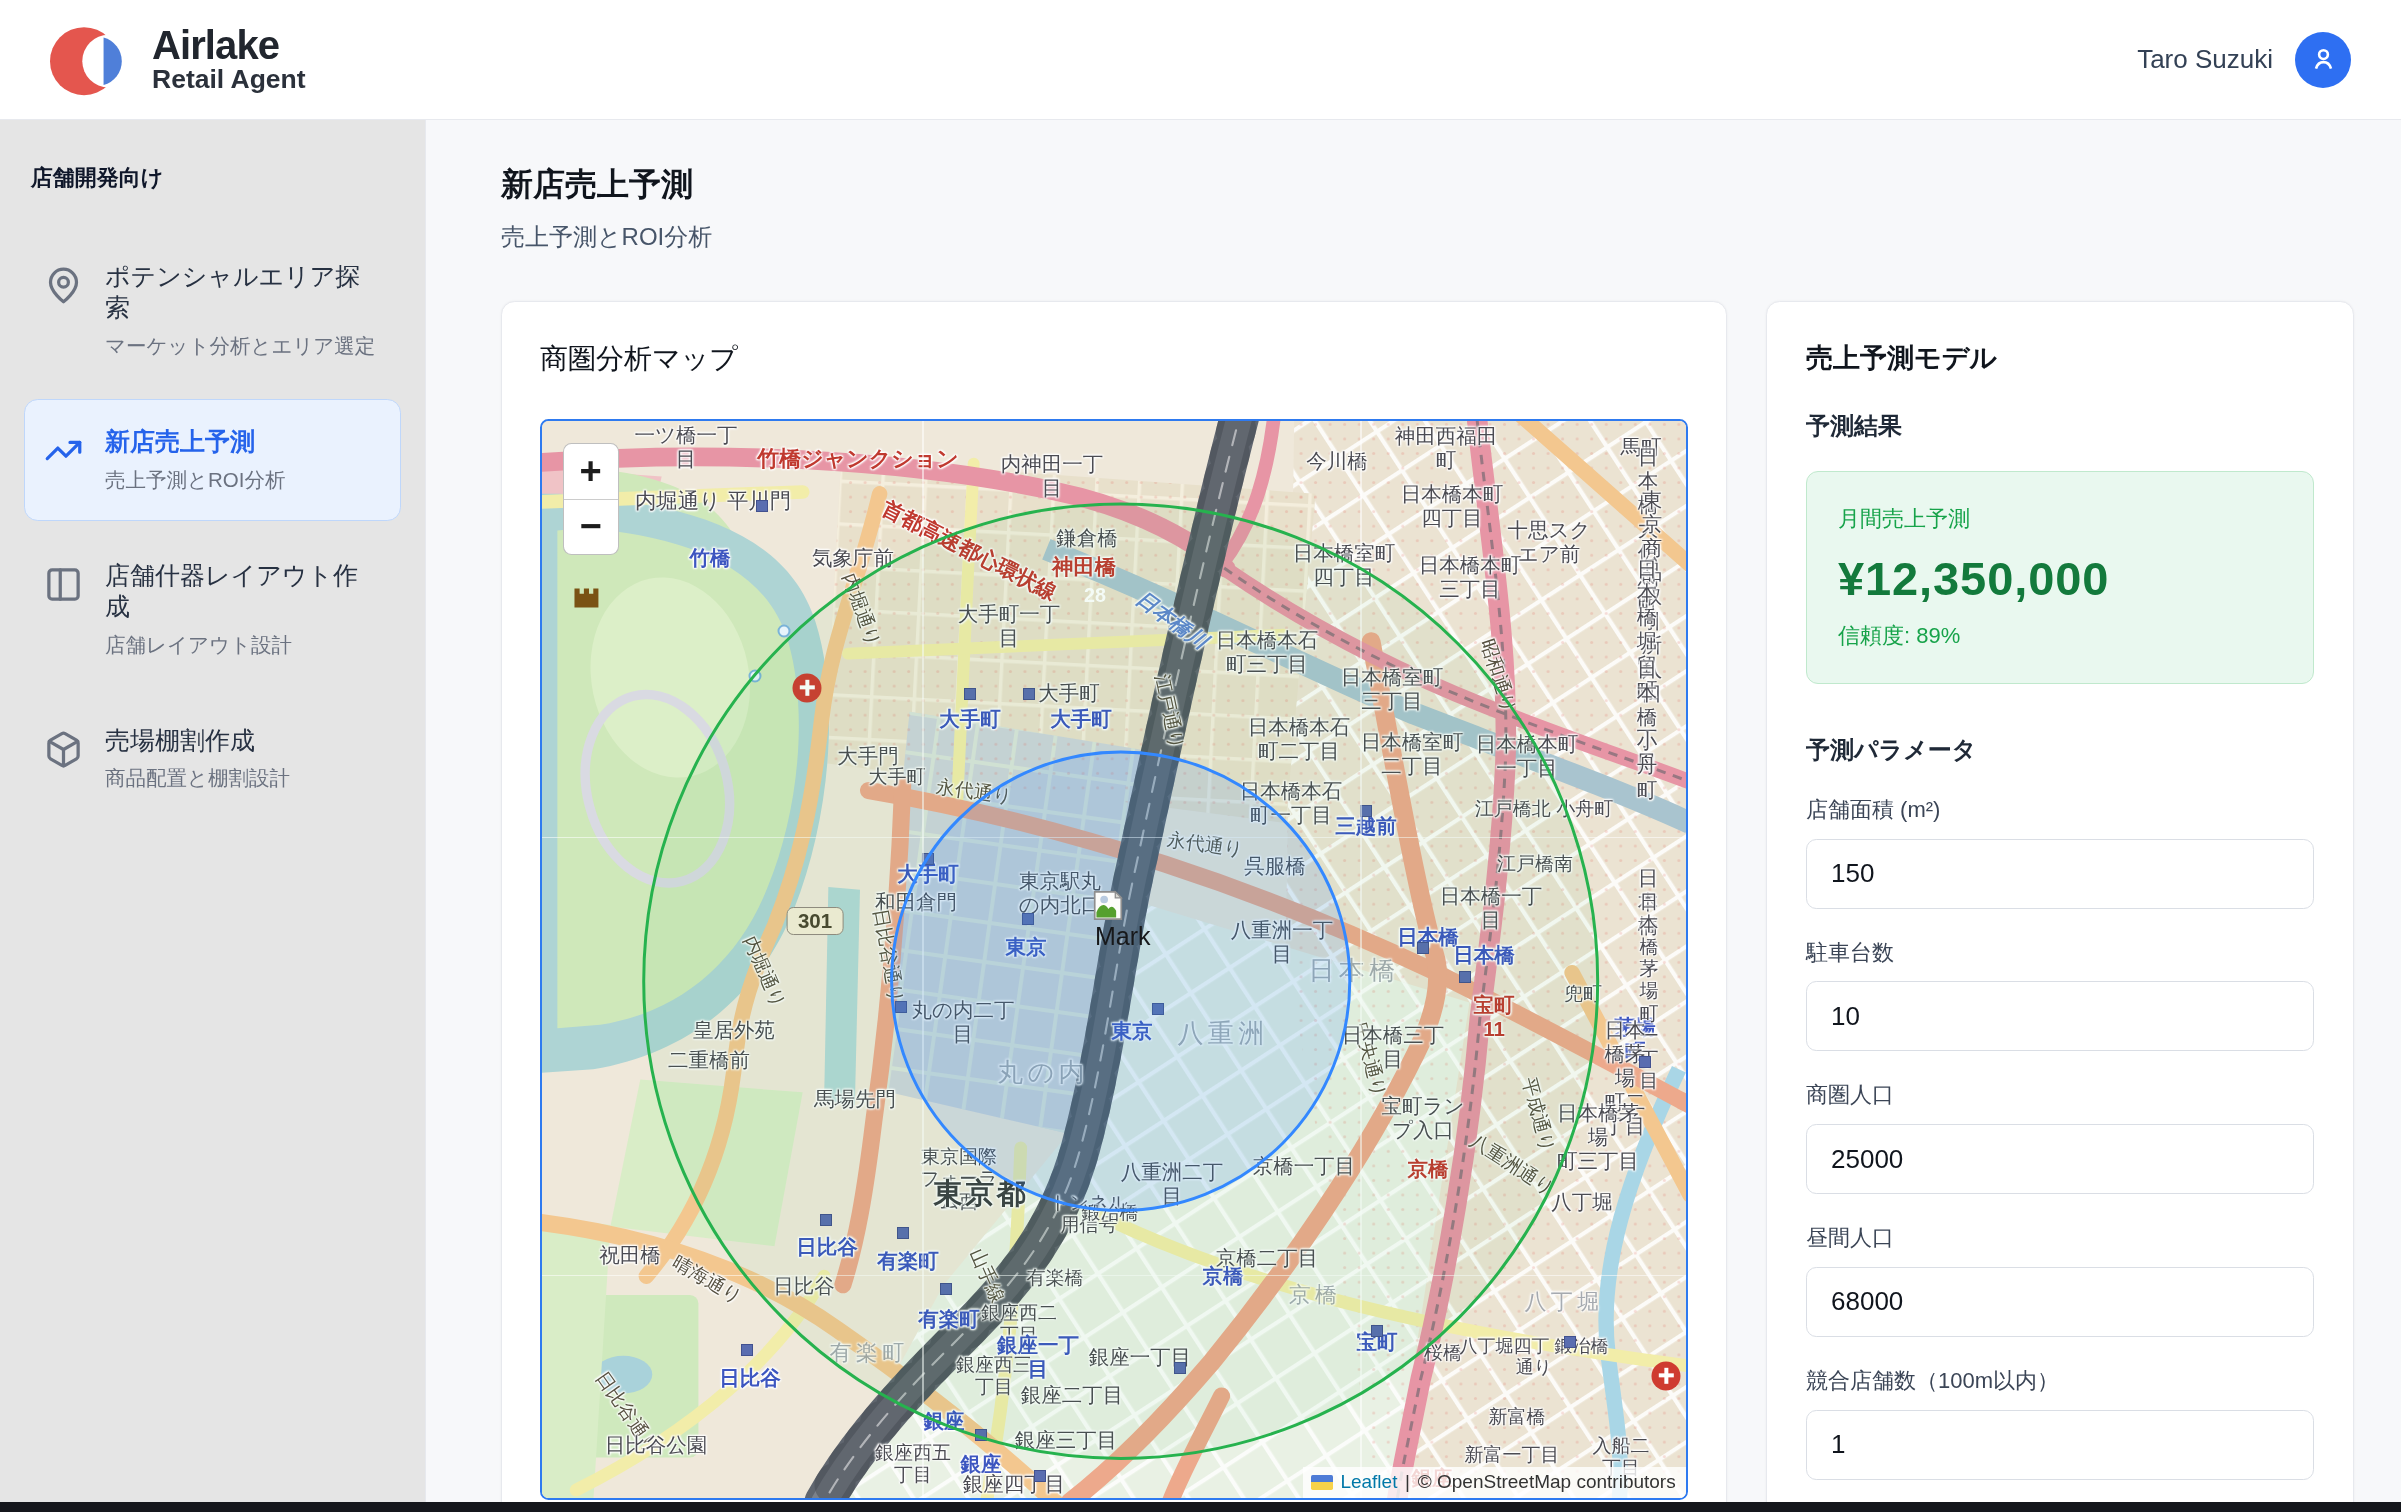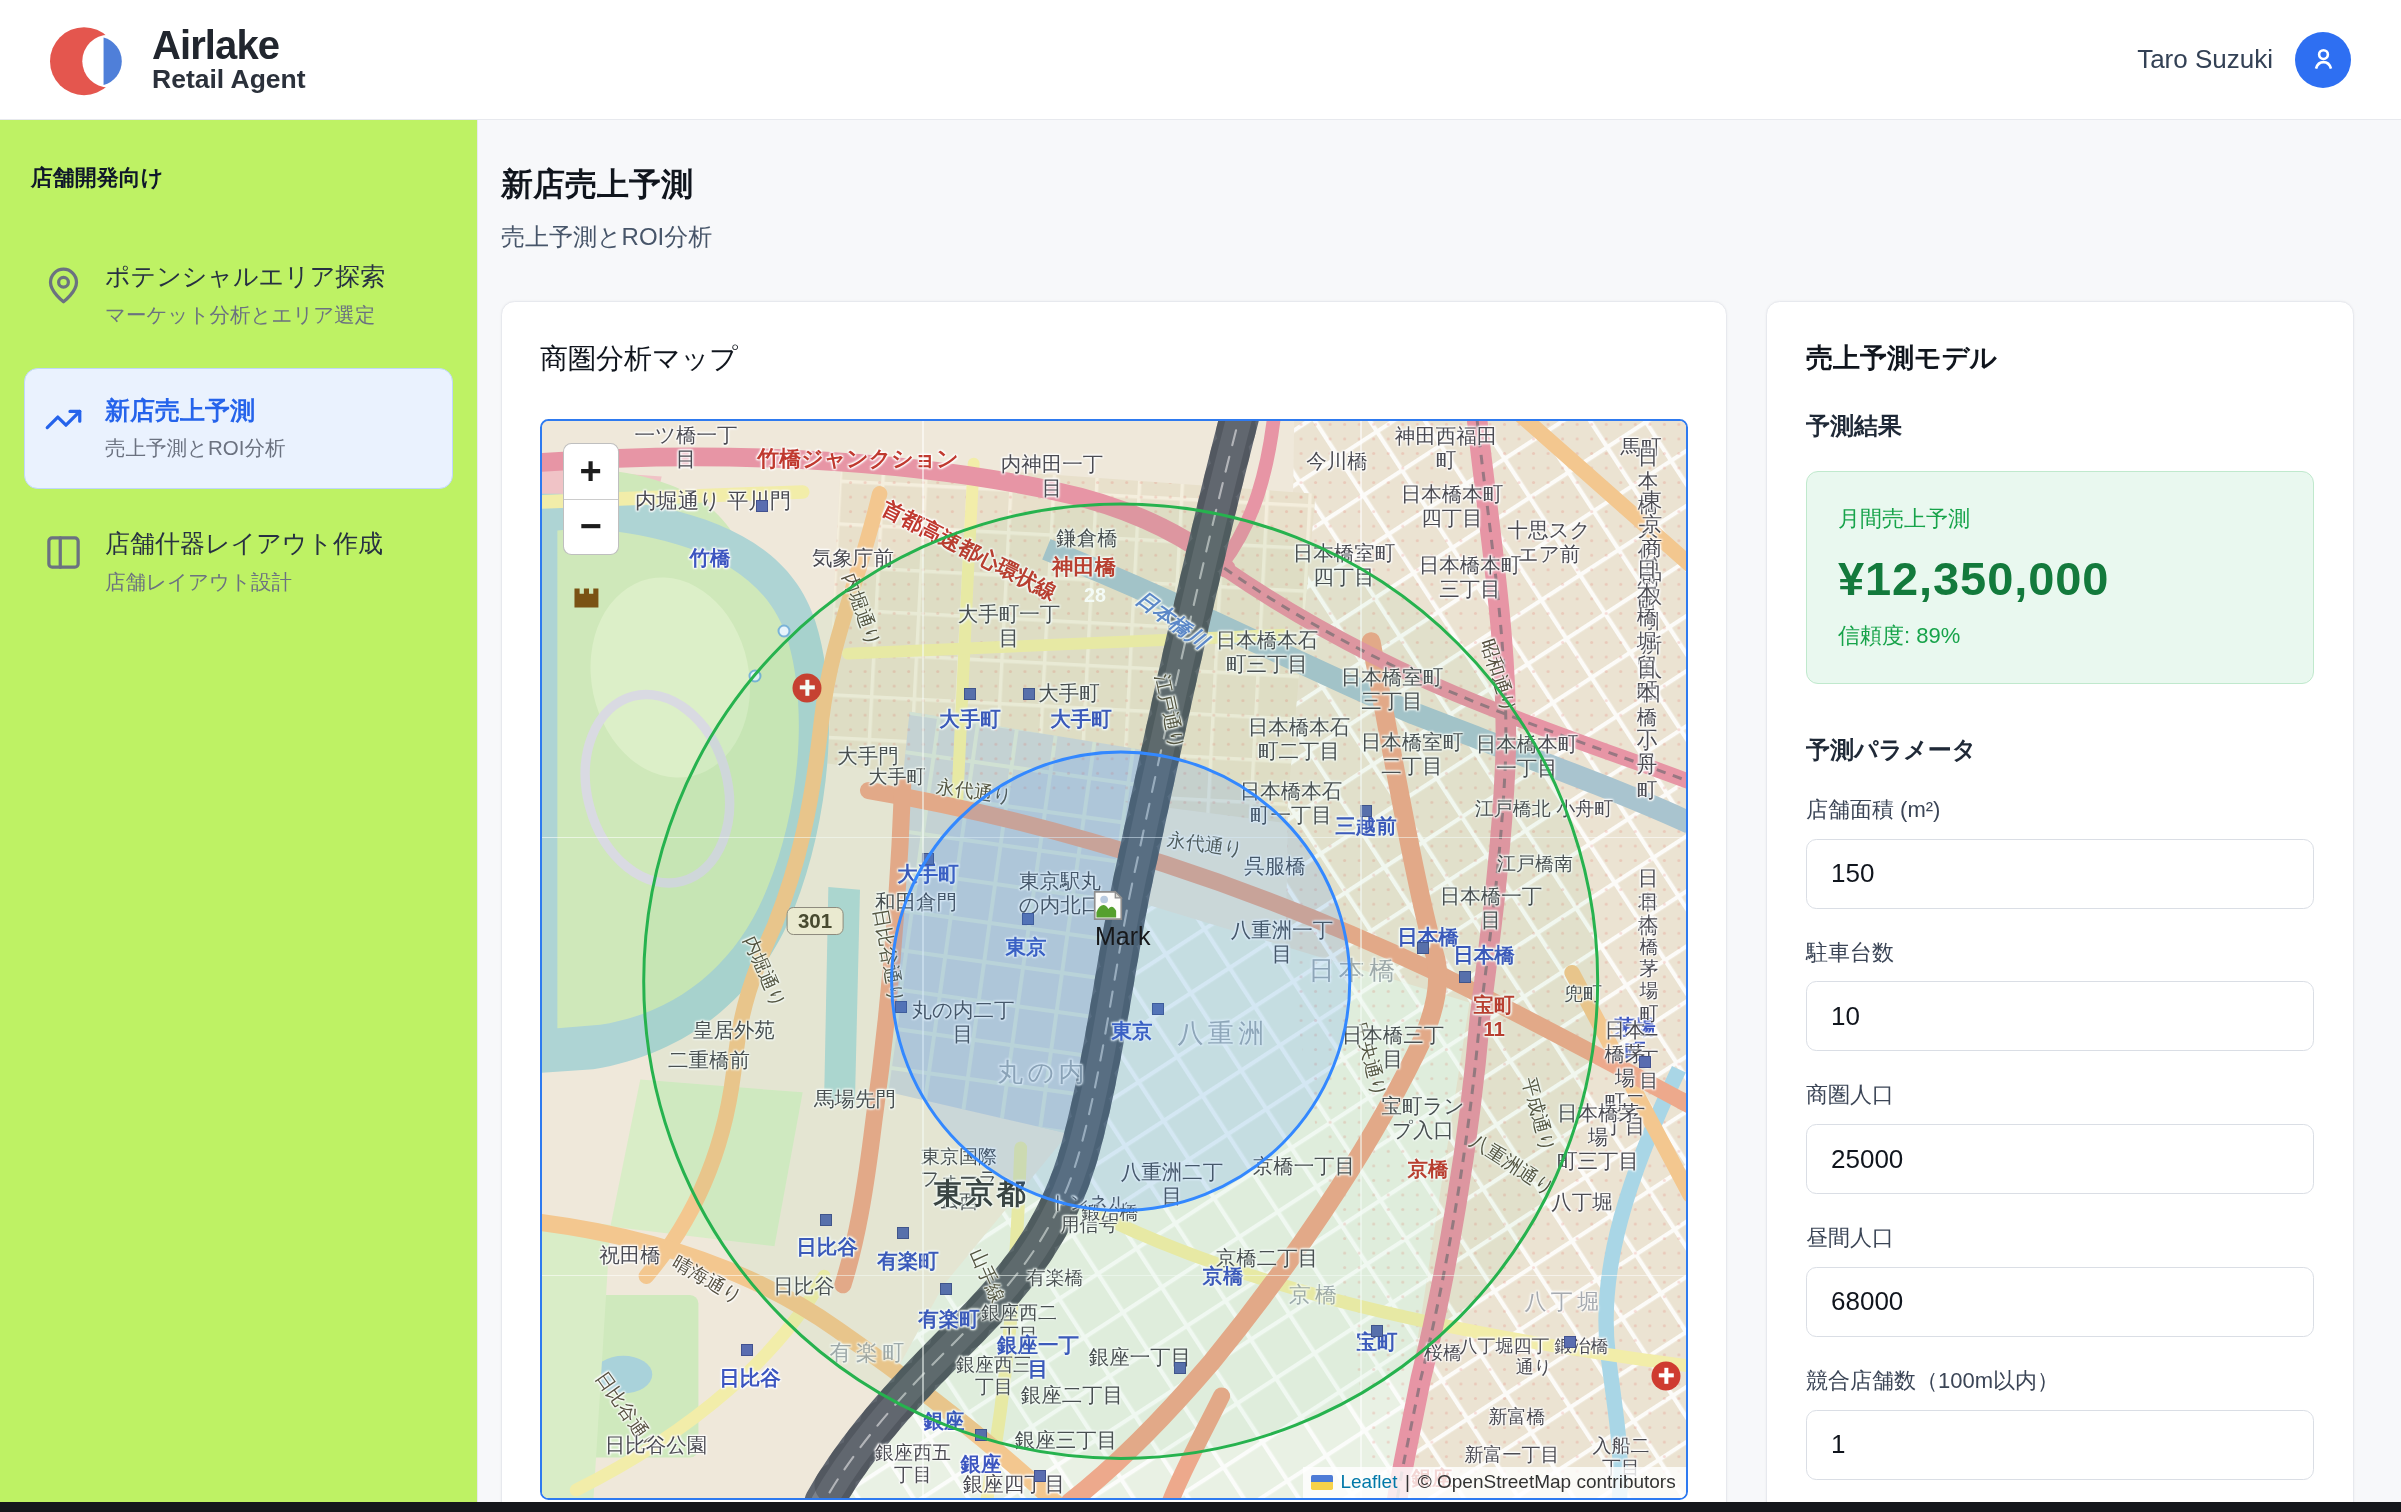--- a/index.html
+++ b/index.html
@@ -16,21 +16,21 @@
   .logo-wrap { display:flex; align-items:center; gap:17px; }
   .logo-mark { width:85px; height:85px; }
   .logo-text .t1 { font-size:40px; font-weight:700; color:#21262e; line-height:1.02; letter-spacing:-0.9px; }
   .logo-text .t2 { font-size:26.5px; font-weight:700; color:#2b313b; line-height:1.1; }
   .user-wrap { margin-left:auto; display:flex; align-items:center; gap:22px; }
   .user-name { font-size:26px; color:#334155; }
   .avatar { width:56px; height:56px; border-radius:50%; background:#2e6ff2; display:flex;
     align-items:center; justify-content:center; }
   .avatar svg { width:31px; height:31px; stroke:#fff; fill:none; stroke-width:2; }
   
-  .sidebar { position:absolute; top:120px; left:0; width:478px; bottom:0; background:#bef264;
+  .sidebar { position:absolute; top:120px; left:0; width:426px; bottom:0; background:#e5e5e5;
     border-right:0.9px solid #e7e9ee; padding:36px 24px; z-index:20; }
   .side-section { font-size:22px; font-weight:700; color:#0f172a; margin:6.8px 0 41px 6.8px; }
   .side-item { display:flex; gap:22px; padding:26px 19px; border-radius:13.7px;
     border:1.7px solid transparent; margin-bottom:12px; cursor:pointer; align-items:flex-start; }
   .side-item.active { background:#eaf2fe; border-color:#bfd7fb; }
   .si-icon { width:39px; height:39px; flex:0 0 39px; color:#6b7280; margin-top:5.1px; }
   .side-item.active .si-icon { color:#2563eb; }
   .si-icon svg { width:100%; height:100%; fill:none; stroke:currentColor; stroke-width:2;
     stroke-linecap:round; stroke-linejoin:round; }
   .si-title { font-size:25px; font-weight:500; color:#273142; line-height:1.25; }
@@ -157,20 +157,31 @@
       <div class="side-item">
         <span class="si-icon"><svg viewBox="0 0 24 24">
             <rect x="3" y="3" width="18" height="18" rx="2"></rect>
             <line x1="10" y1="3" x2="10" y2="21"></line>
           </svg></span>
         <span>
           <div class="si-title">店舗什器レイアウト作成</div>
           <div class="si-sub">店舗レイアウト設計</div>
         </span>
       </div>
+      <div class="side-item">
+        <span class="si-icon"><svg viewBox="0 0 24 24">
+            <path d="M21 16V8a2 2 0 0 0-1-1.73l-7-4a2 2 0 0 0-2 0l-7 4A2 2 0 0 0 3 8v8a2 2 0 0 0 1 1.73l7 4a2 2 0 0 0 2 0l7-4A2 2 0 0 0 21 16Z"></path>
+            <polyline points="3.29 7 12 12 20.71 7"></polyline>
+            <line x1="12" y1="22" x2="12" y2="12"></line>
+          </svg></span>
+        <span>
+          <div class="si-title">売場棚割作成</div>
+          <div class="si-sub">商品配置と棚割設計</div>
+        </span>
+      </div>
     </div>
 </div>
 
 <div class="main">
   <h1 class="page-title">新店売上予測</h1>
   <div class="page-sub">売上予測とROI分析</div>
 
   <div class="cards">
 
     <div class="card map-card">

